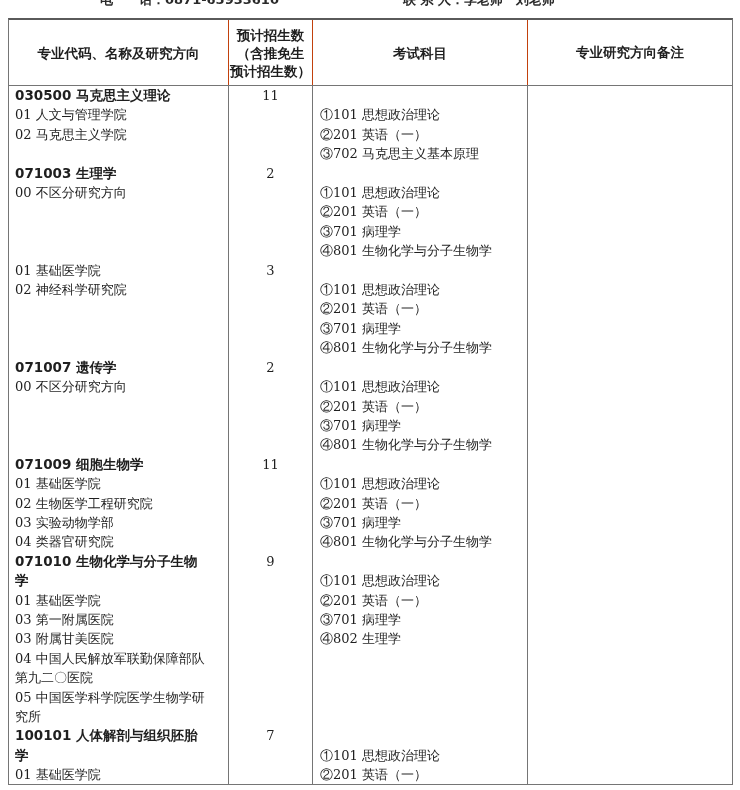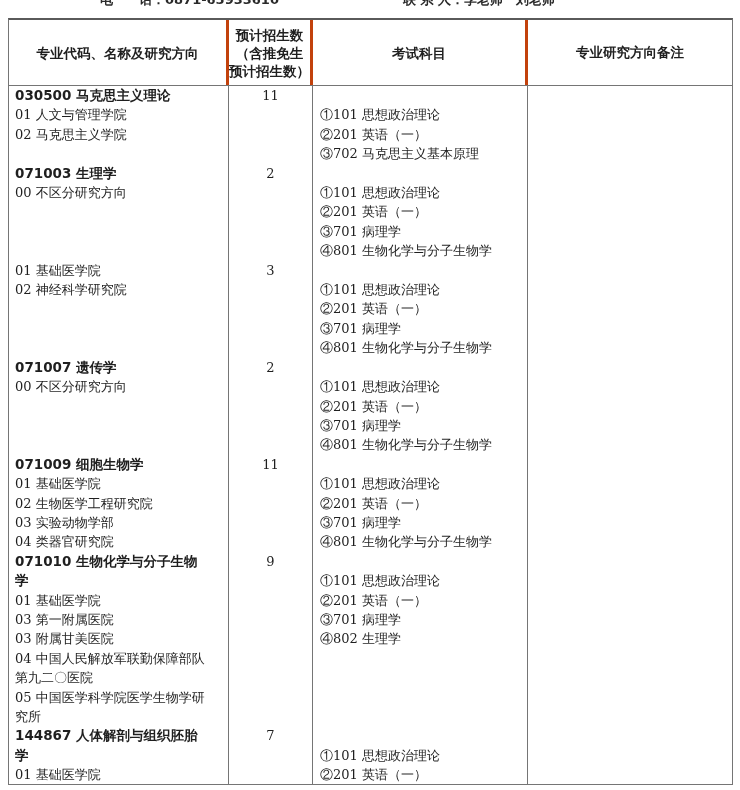--- a/index.html
+++ b/index.html
@@ -48,21 +48,21 @@
   .header-row {
     display: flex;
     height: 65px;
     border-bottom: 1px solid #757575;
     font-family: "DejaVu Sans", "Liberation Sans", sans-serif;
     font-weight: bold;
     font-size: 13.5px;
   }
   .hcell {
     box-sizing: border-box;
-    border-right: 3px solid #c2410c;
+    border-right: 1px solid #c2410c;
     display: flex;
     align-items: center;
     justify-content: center;
     text-align: center;
     white-space: pre-line;
     line-height: 18px;
   }
   .hcell:last-child { border-right: none; }
 
   .tbody {
@@ -237,21 +237,21 @@
             <div class="line">②201 英语（一）</div>
             <div class="line">③701 病理学</div>
             <div class="line">④802 生理学</div>
           </div>
           <div class="cell w4 c4">
             <div class="line">&nbsp;</div>
           </div>
         </div>
         <div class="block">
           <div class="cell w1 c1">
-            <div class="line bold">144867 人体解剖与组织胚胎学</div>
+            <div class="line bold">100101 人体解剖与组织胚胎学</div>
             <div class="line">01 基础医学院</div>
             <div class="line">02 神经科学研究院</div>
           </div>
           <div class="cell w2 c2">
             <div class="line num">7</div>
           </div>
           <div class="cell w3 c3">
             <div class="line">&nbsp;</div>
             <div class="line">①101 思想政治理论</div>
             <div class="line">②201 英语（一）</div>

